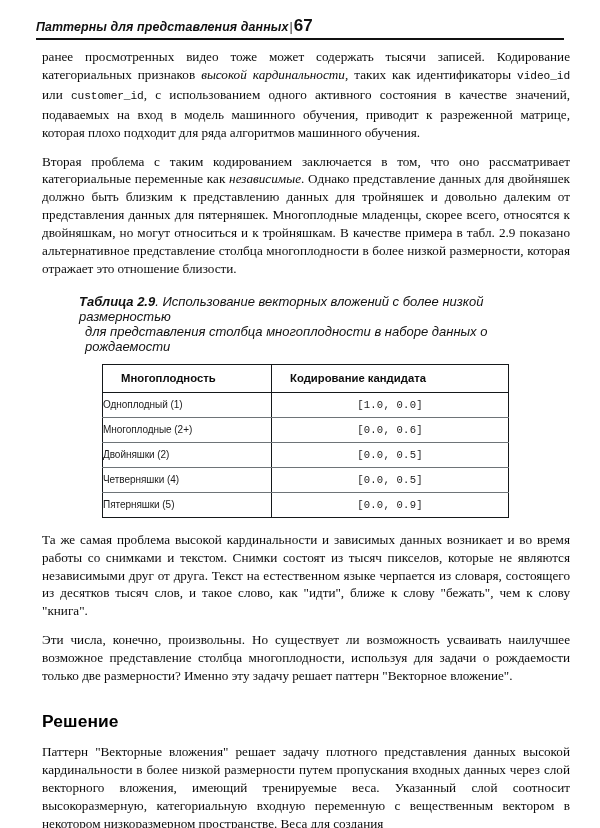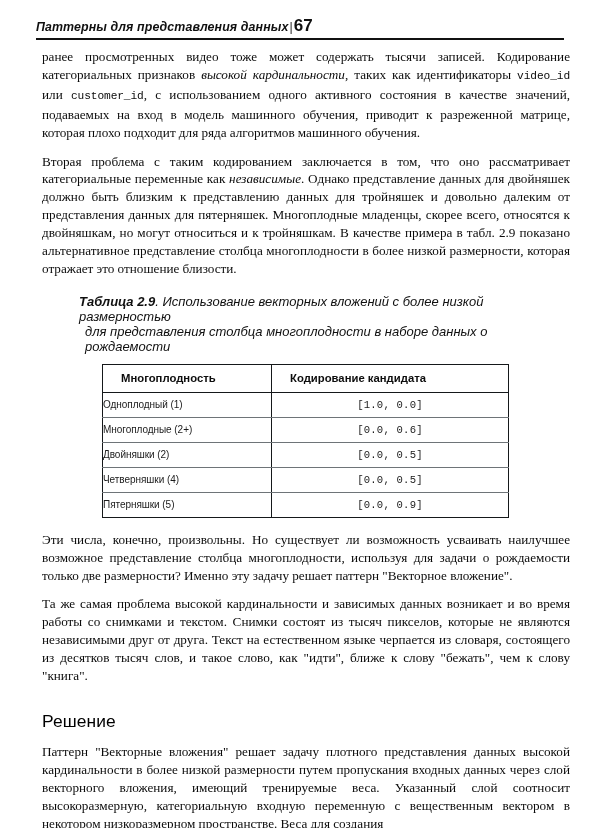--- a/index.html
+++ b/index.html
@@ -153,21 +153,21 @@
     color: #1b1b1b;
     padding-left: 13px;
     letter-spacing: .2px;
     text-align: center;
   }
 
   
   h2.section {
     margin: 26px 0 12px 0;
     font-family: "Liberation Sans", "DejaVu Sans", sans-serif;
-    font-weight: 400;
+    font-weight: 700;
     font-size: 17.4px;
     line-height: 20px;
     letter-spacing: .1px;
     color: #000;
   }
 </style>
 </head>
 <body>
 
 <div class="page">
@@ -218,22 +218,22 @@
             <td class="val">[0.0, 0.5]</td>
           </tr>
           <tr>
             <td class="lbl">Пятерняшки (5)</td>
             <td class="val">[0.0, 0.9]</td>
           </tr>
         </tbody>
       </table>
     </div>
 
+    <p class="body">Та же самая проблема высокой кардинальности и зависимых данных возникает и во время работы со снимками и текстом. Снимки состоят из тысяч пикселов, которые не являются независимыми друг от друга. Текст на естественном языке черпается из словаря, состоящего из десятков тысяч слов, и такое слово, как "идти", ближе к слову "бежать", чем к слову "книга".</p>
+
     <p class="body">Эти числа, конечно, произвольны. Но существует ли возможность усваивать наилучшее возможное представление столбца многоплодности, используя для задачи о рождаемости только две размерности? Именно эту задачу решает паттерн "Векторное вложение".</p>
-
-    <p class="body">Та же самая проблема высокой кардинальности и зависимых данных возникает и во время работы со снимками и текстом. Снимки состоят из тысяч пикселов, которые не являются независимыми друг от друга. Текст на естественном языке черпается из словаря, состоящего из десятков тысяч слов, и такое слово, как "идти", ближе к слову "бежать", чем к слову "книга".</p>
 
     <h2 class="section">Решение</h2>
 
     <p class="body">Паттерн "Векторные вложения" решает задачу плотного представления данных высокой кардинальности в более низкой размерности путем пропускания входных данных через слой векторного вложения, имеющий тренируемые веса. Указанный слой соотносит высокоразмерную, категориальную входную переменную с вещественным вектором в некотором низкоразмерном пространстве. Веса для создания</p>
 
   </div>
 </div>
 
 </body></html>

